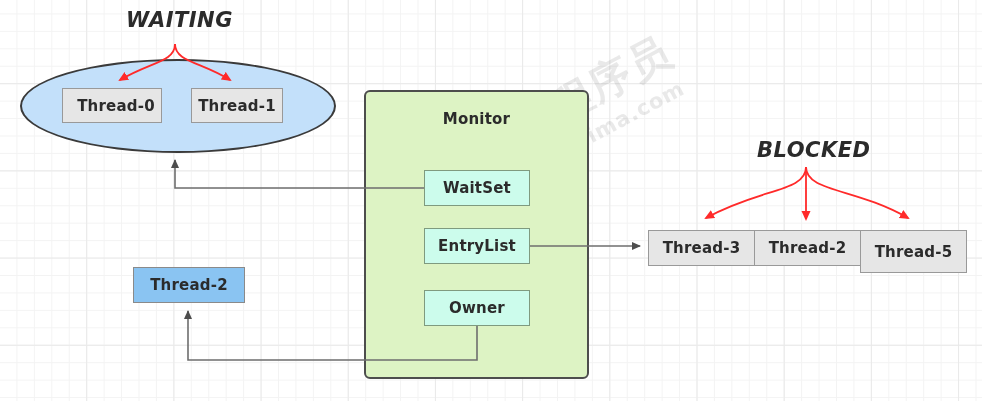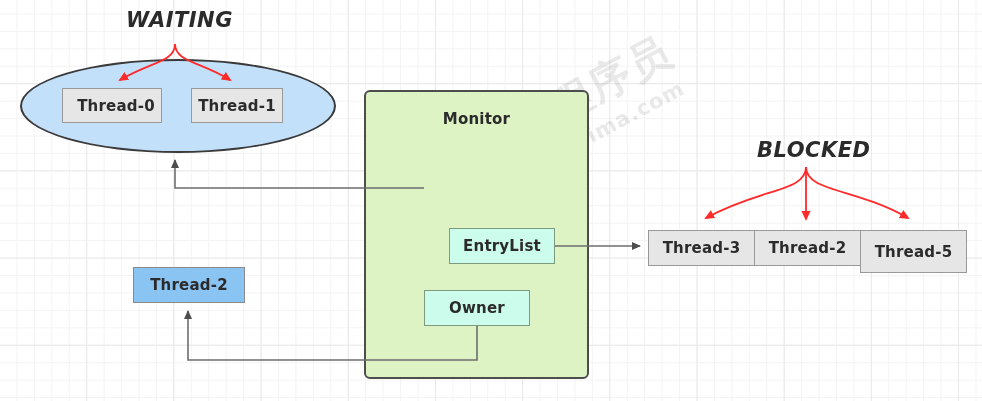--- a/index.html
+++ b/index.html
@@ -163,21 +163,24 @@
     <path d="M806,167 C806,192 856,188 908,218" fill="none" stroke="#ff2a2a" stroke-width="1.8" marker-end="url(#redArrow)"></path>
   </svg>
 
   <div class="node thread-box" style="left:62px; top:88px; width:100px; height:35px;padding-left:8px;">
     <span>Thread-0</span>
   </div>
   <div class="node thread-box" style="left:191px; top:88px; width:92px; height:35px;">
     <span>Thread-1</span>
   </div>
 
-  <div class="node inner-box" style="left:449px; top:228px; width:106px; height:36px;">
+  <div class="node inner-box" style="left:424px; top:170px; width:106px; height:36px;">
+    <span>WaitSet</span>
+  </div>
+  <div class="node inner-box" style="left:424px; top:228px; width:106px; height:36px;">
     <span>EntryList</span>
   </div>
   <div class="node inner-box" style="left:424px; top:290px; width:106px; height:36px;">
     <span>Owner</span>
   </div>
 
   <div class="node thread-blue" style="left:133px; top:267px; width:112px; height:36px;justify-content:center;">
     <span>Thread-2</span>
   </div>
 

